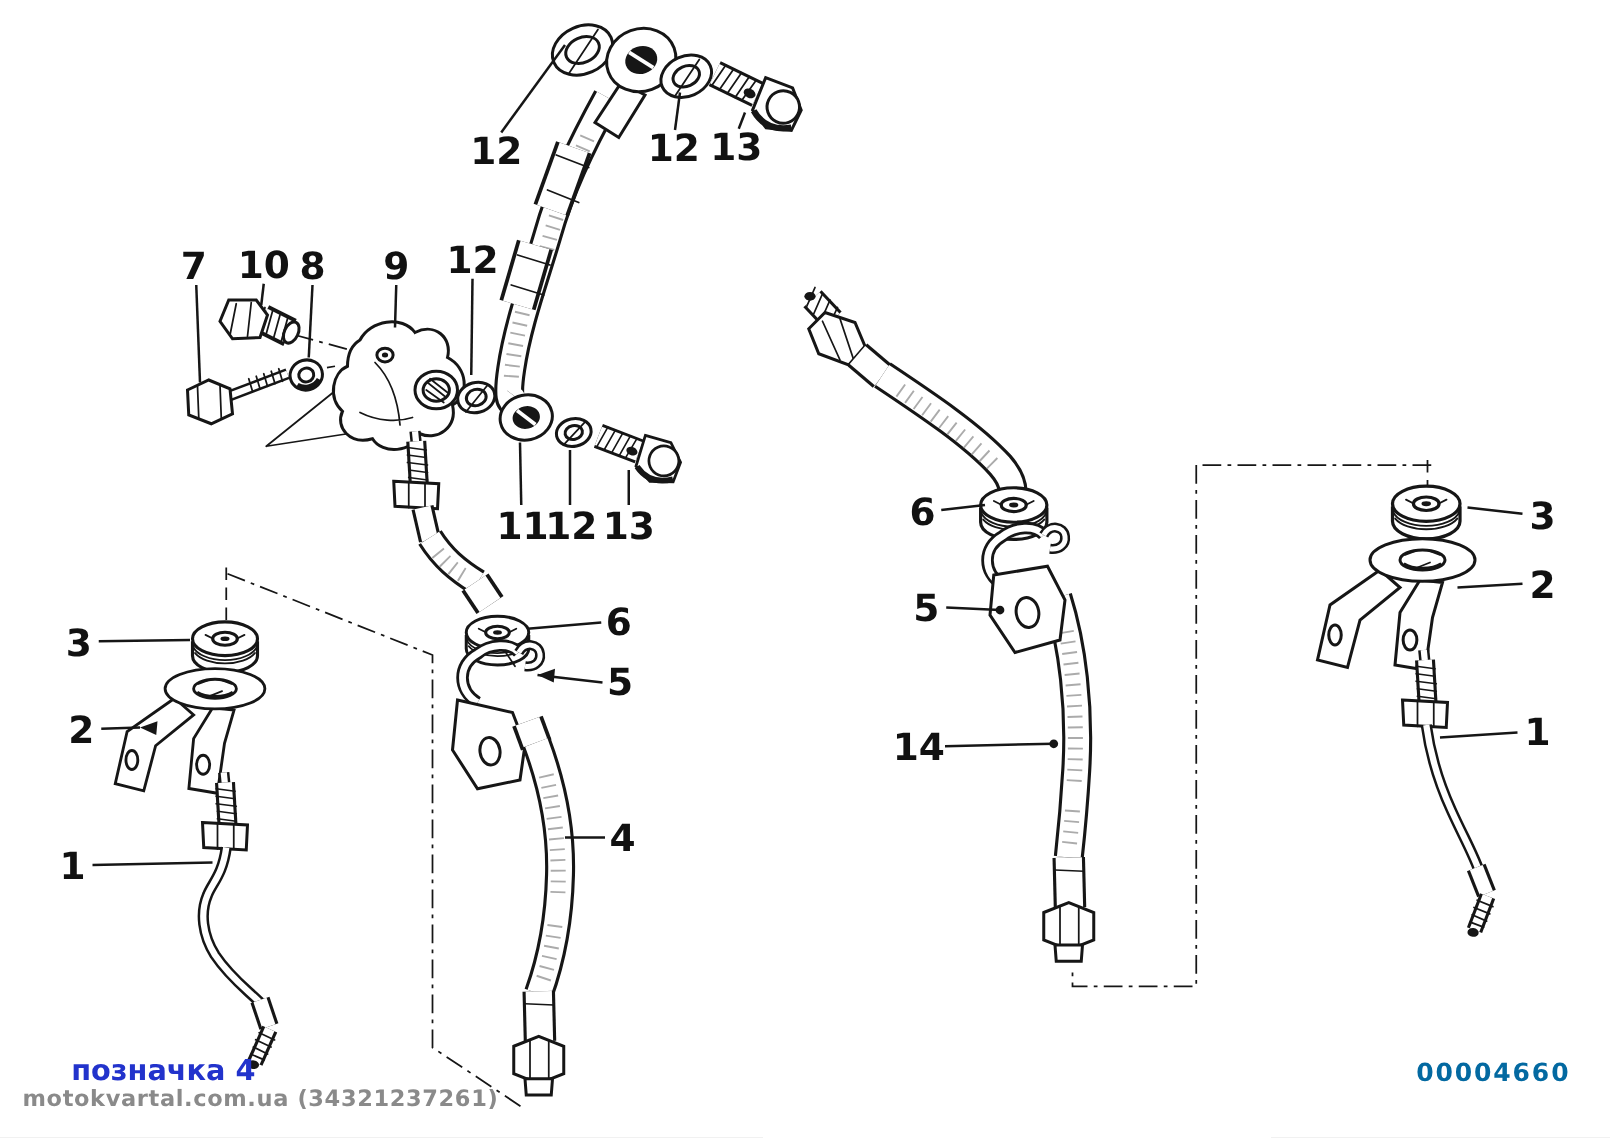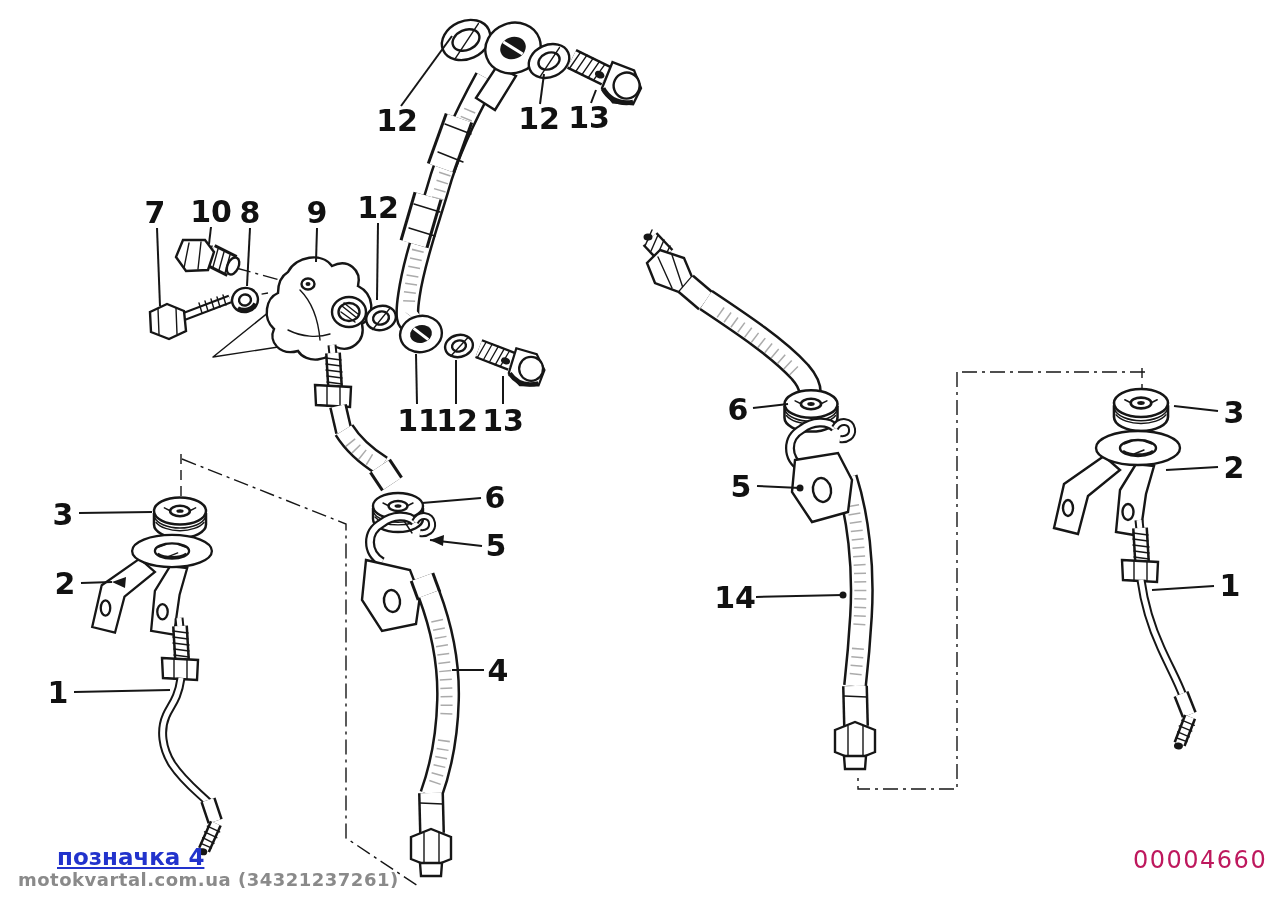--- a/index.html
+++ b/index.html
@@ -11,21 +11,21 @@
   .dk{fill:#161616;stroke:none;}
   .wh{stroke:#ffffff;fill:none;}
   .tex{fill:none;stroke:#8f8f8f;stroke-width:12;stroke-dasharray:1.5 7;opacity:.75;}
   .dash{fill:none;stroke:#161616;stroke-width:1.4;stroke-dasharray:10 6;}
   .dashdot{fill:none;stroke:#161616;stroke-width:1.4;stroke-dasharray:15 5 3 5;}
   .callout-text{font-family:"DejaVu Sans","Liberation Sans",sans-serif;font-weight:bold;
                 font-size:30px;fill:#111;}
   
   .footer-link{position:absolute;left:57px;top:844px;font-size:23px;font-weight:bold;cursor:pointer;}
   .watermark{position:absolute;left:18px;top:869px;font-size:18px;font-weight:bold;letter-spacing:.5px;}
-  .doc-number{position:absolute;left:1133px;top:846px;font-size:24px;color:#be185d;letter-spacing:1.5px;}
+  .doc-number{position:absolute;left:1133px;top:846px;font-size:20px;color:#0369a1;letter-spacing:1.5px;font-weight:bold;}
 </style>
 </head>
 <body>
 
 <div class="stage">
 <svg id="art" width="1288" height="910" viewBox="0 0 1288 910">
 
   <defs>
 
     <g id="grommet">
@@ -318,16 +318,16 @@
         <text x="735" y="608" text-anchor="middle" class="callout-text">14</text>
         <line x1="1218" y1="411" x2="1174" y2="406" stroke="#161616" stroke-width="2"></line>
         <text x="1234" y="423" text-anchor="middle" class="callout-text">3</text>
         <line x1="1218" y1="467" x2="1166" y2="470" stroke="#161616" stroke-width="2"></line>
         <text x="1234" y="478" text-anchor="middle" class="callout-text">2</text>
         <line x1="1214" y1="586" x2="1152" y2="590" stroke="#161616" stroke-width="2"></line>
         <text x="1230" y="596" text-anchor="middle" class="callout-text">1</text>
       </g>
 </svg>
 
-<div class="footer-link" style="color: rgb(34, 51, 204); text-decoration: underline;">позначка 4</div>
+<div class="footer-link" style="color: rgb(34, 51, 204);">позначка 4</div>
 <div class="watermark" style="color: rgb(138, 138, 138);">motokvartal.com.ua (34321237261)</div>
 <div class="doc-number">00004660</div>
 </div>
 
 </body></html>

